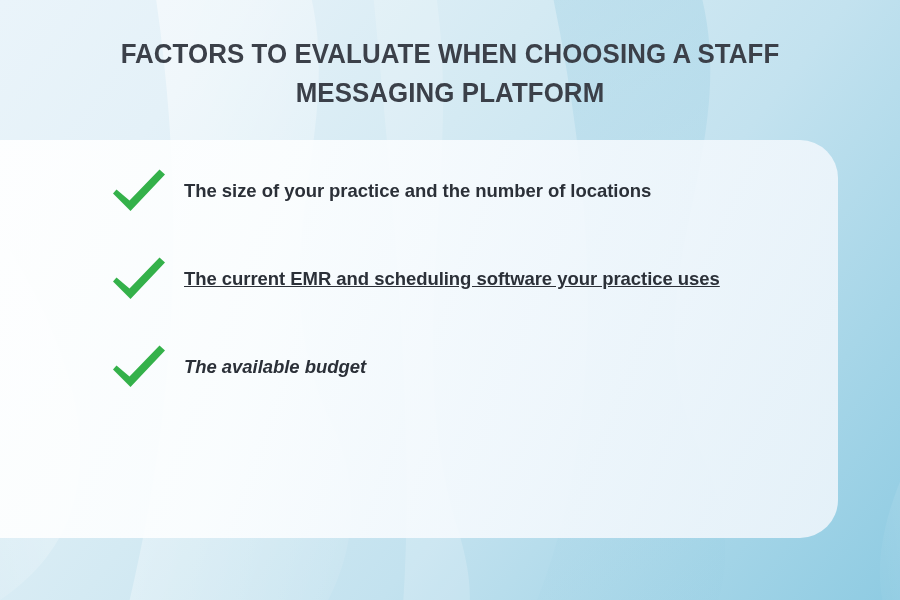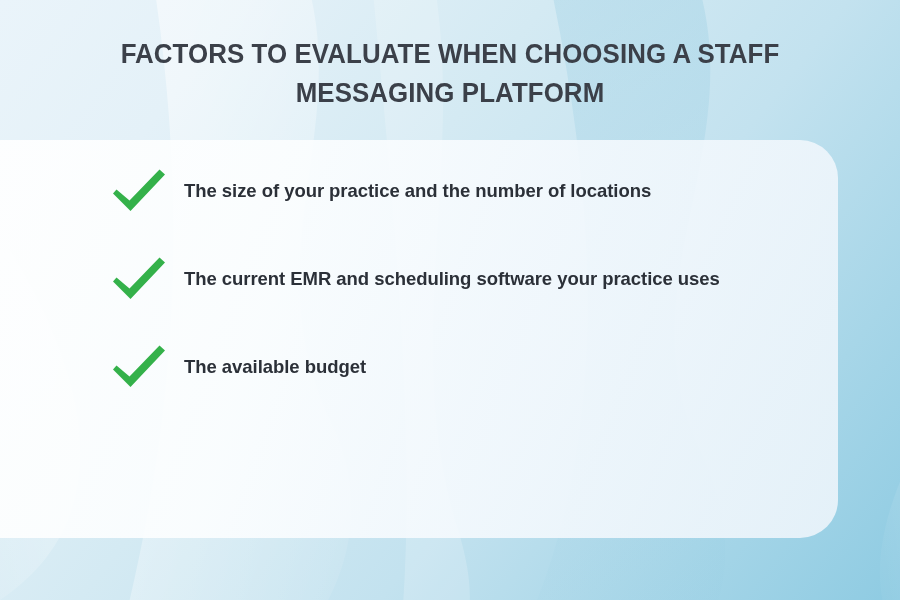--- a/index.html
+++ b/index.html
@@ -72,40 +72,40 @@
     top: 172px;
     width: 700px;
     list-style: none;
   }
   .list-item {
     display: flex;
     align-items: flex-start;
     margin-bottom: 48px;
     gap: 12px;
   }
-  .list-item:last-child { margin-bottom: 0; }
+  .list-item:last-child { margin-bottom: 0; font-style: italic; }
 
   .check-wrap {
     flex: 0 0 auto;
     width: 62px;
     height: 44px;
     margin-top: -4px;
   }
   .check-wrap svg { display:block; width:62px; height:44px; }
 
   .item-text {
     color: #2b3038;
     font-size: 18.5px;
     line-height: 25px;
     font-weight: bold;
     letter-spacing: -0.05px;
     padding-top: 6px;
     max-width: 620px;
   }
-  .item-narrow { max-width: 545px; }
+  .item-narrow { max-width: 545px; text-decoration: underline; }
 </style>
 </head>
 <body>
 
 <div class="bg-root">
   <div class="bg-waves">
     <svg viewBox="0 0 900 600" xmlns="http://www.w3.org/2000/svg" aria-hidden="true">
       <defs>
         <linearGradient id="wv1" x1="0" y1="0" x2="1" y2="1">
           <stop offset="0%" stop-color="#ffffff" stop-opacity="0.55"></stop>

